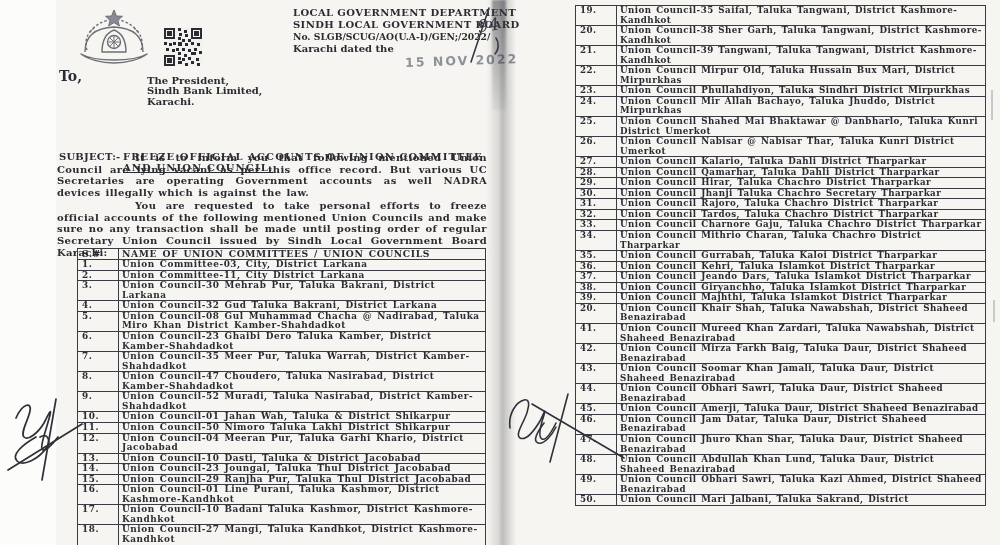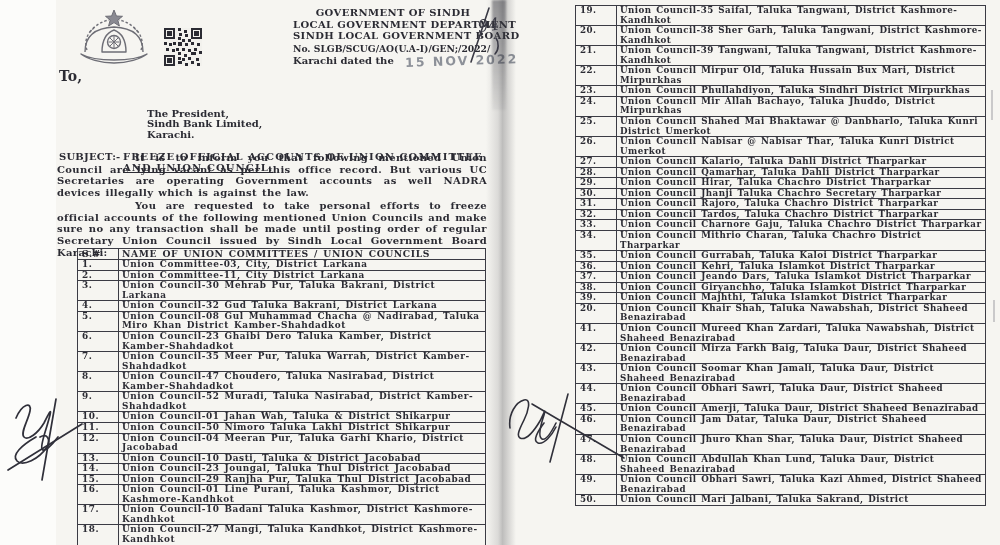--- a/index.html
+++ b/index.html
@@ -27,21 +27,21 @@
   .date-line{font-weight:700;font-size:10px;text-align:left;margin-top:1px;}
   .stamp{
     position:absolute;left:350px;top:53px;
     font-family:"DejaVu Sans","Liberation Sans",sans-serif;
     font-weight:700;font-size:12.5px;letter-spacing:2px;
     color:rgba(112,117,128,0.78);transform:rotate(-2deg);white-space:nowrap;
   }
   .handwritten-ref{position:absolute;left:468px;top:4px;width:34px;height:62px;}
   
   .to-label{position:absolute;left:4px;top:68px;font-weight:700;font-size:14px;}
-  .recipient{position:absolute;left:92px;top:109px;font-weight:700;font-size:10px;line-height:10.4px;}
+  .recipient{position:absolute;left:92px;top:76px;font-weight:700;font-size:10px;line-height:10.4px;}
   
   .subject{position:absolute;left:4px;top:127px;display:flex;font-weight:700;font-size:10px;line-height:11.4px;margin-top:24px;}
   .subject-label{width:64px;flex:none;letter-spacing:0.2px;}
   .subject-text{letter-spacing:1.1px;}
   .u{text-decoration:underline;}
   
   .para{
     position:absolute;left:2px;width:430px;
     font-weight:700;font-size:10px;line-height:11.7px;
     letter-spacing:0.35px;word-spacing:1.2px;
@@ -133,21 +133,20 @@
         <rect x="16" y="19" width="2" height="2"></rect>
         <rect x="21" y="20" width="2" height="2"></rect>
       <rect x="9" y="22" width="3" height="2"></rect>
         <rect x="14" y="23" width="2" height="2"></rect>
         <rect x="18" y="22" width="2" height="2"></rect>
         <rect x="22" y="23" width="2" height="2"></rect>
     </g>
   </svg>
 
   <div class="org-block">
-    <div class="org-line">GOVERNMENT OF SINDH</div>
     <div class="org-line">LOCAL GOVERNMENT DEPARTMENT</div>
     <div class="org-line">SINDH LOCAL GOVERNMENT BOARD</div>
     <div class="ref-line">No. SLGB/SCUG/AO(U.A-I)/GEN;/2022/</div>
     <div class="date-line">Karachi dated the</div>
   </div>
 
   <div class="stamp">15 NOV 2022</div>
 
   <div class="to-label">To,</div>
   <div class="recipient">

